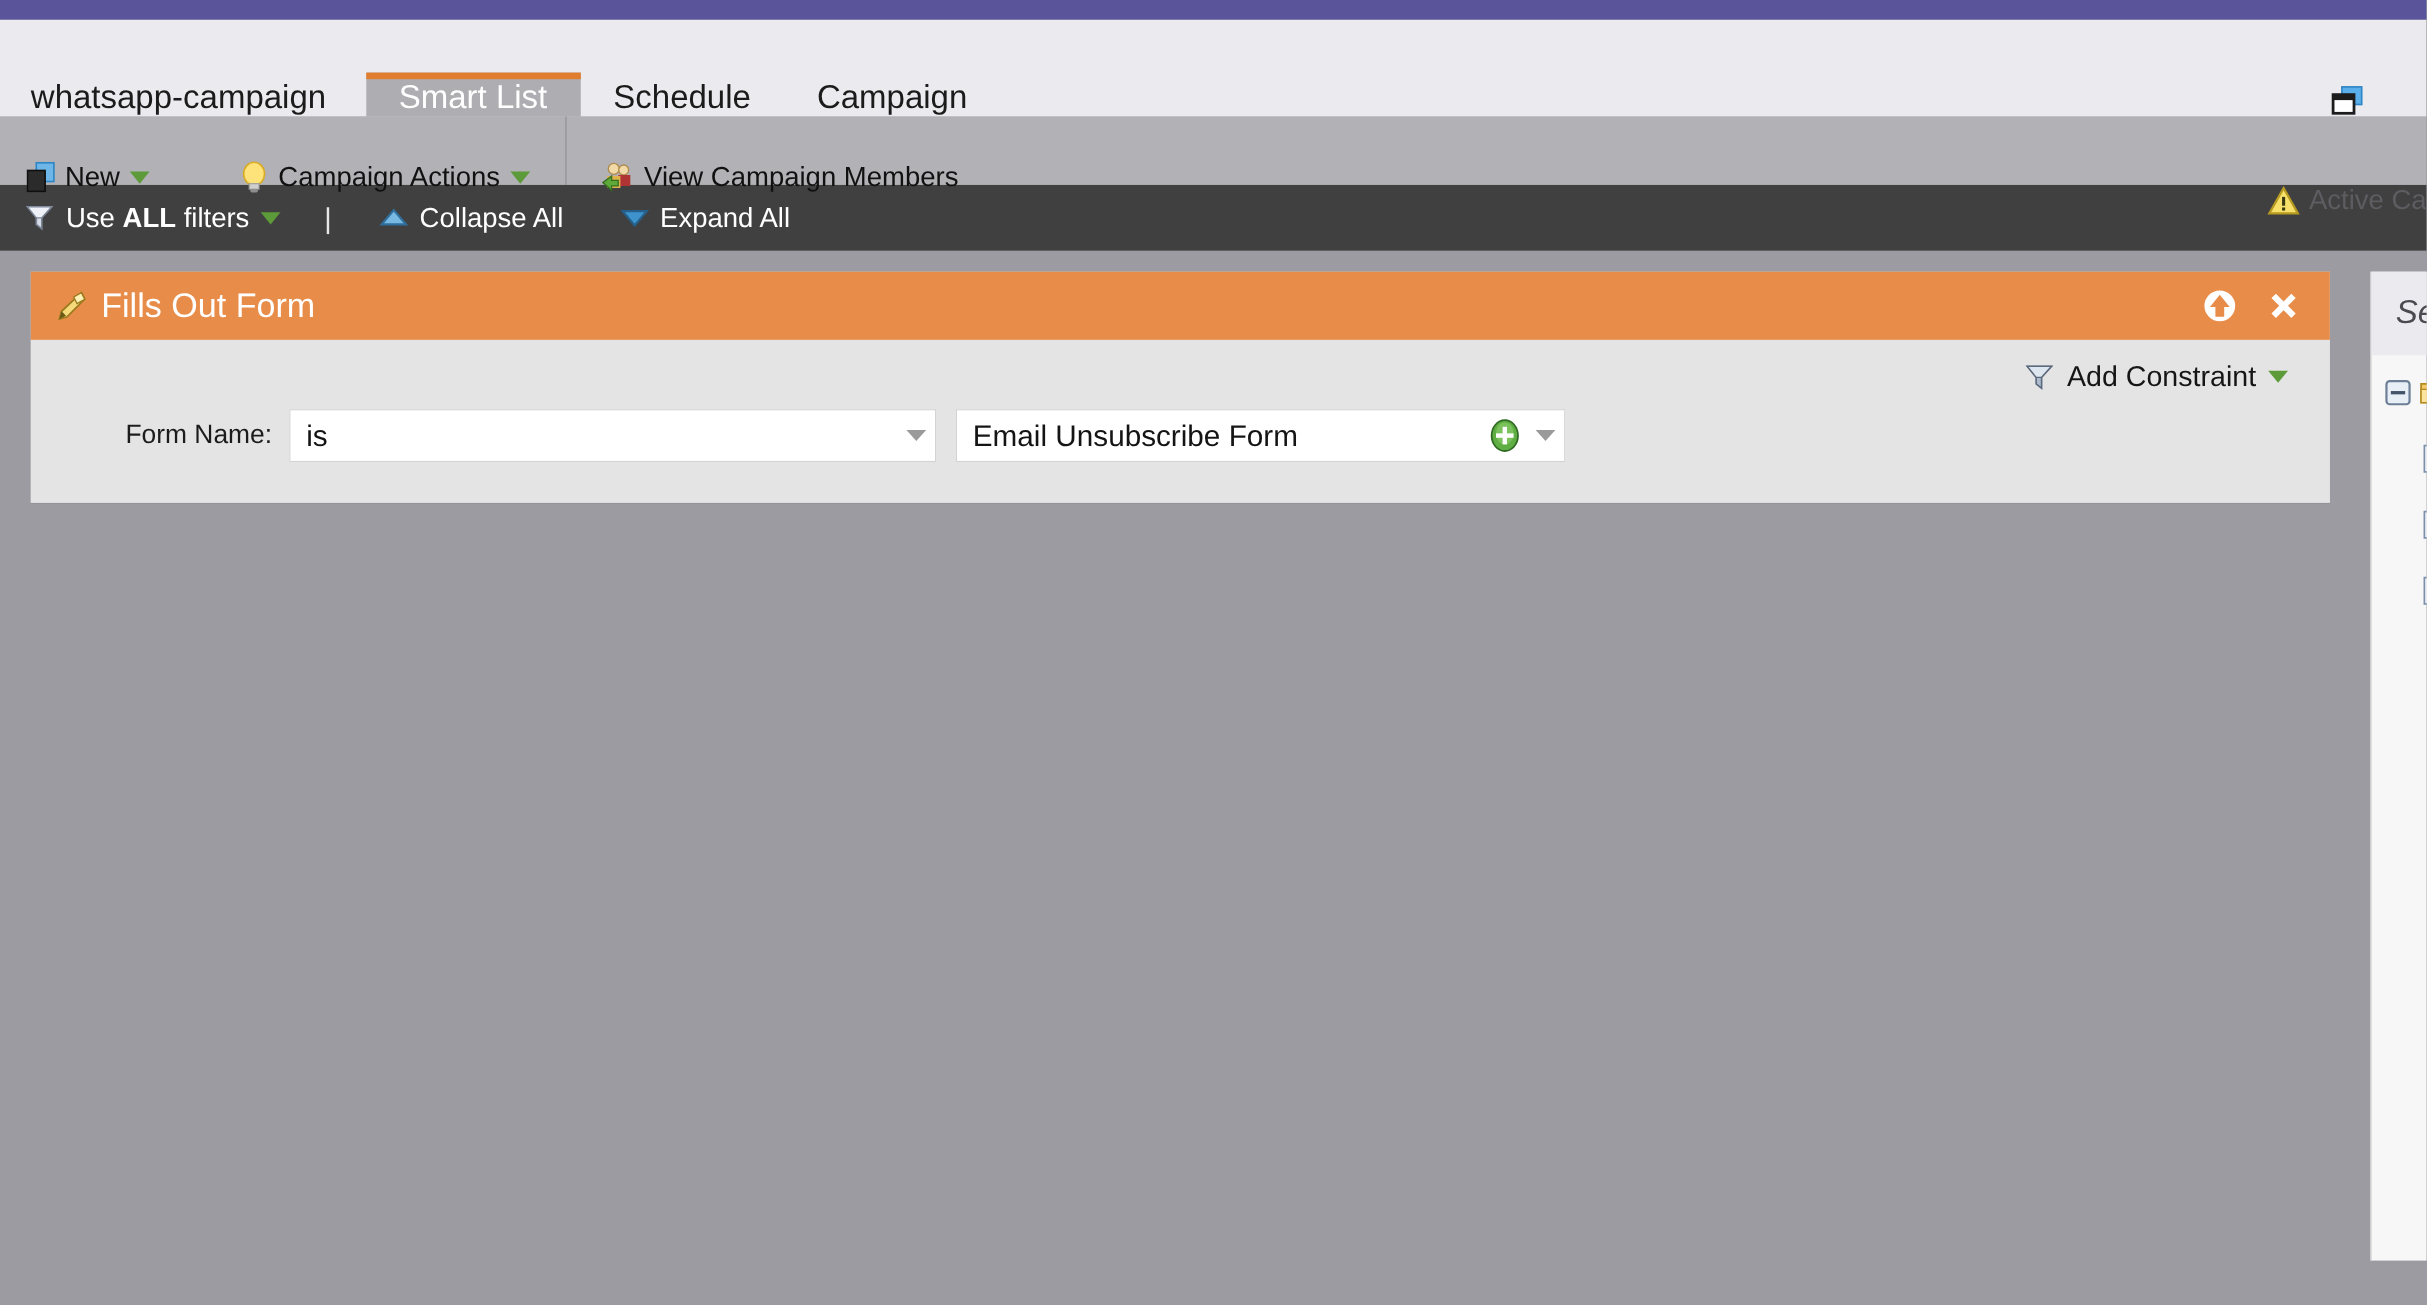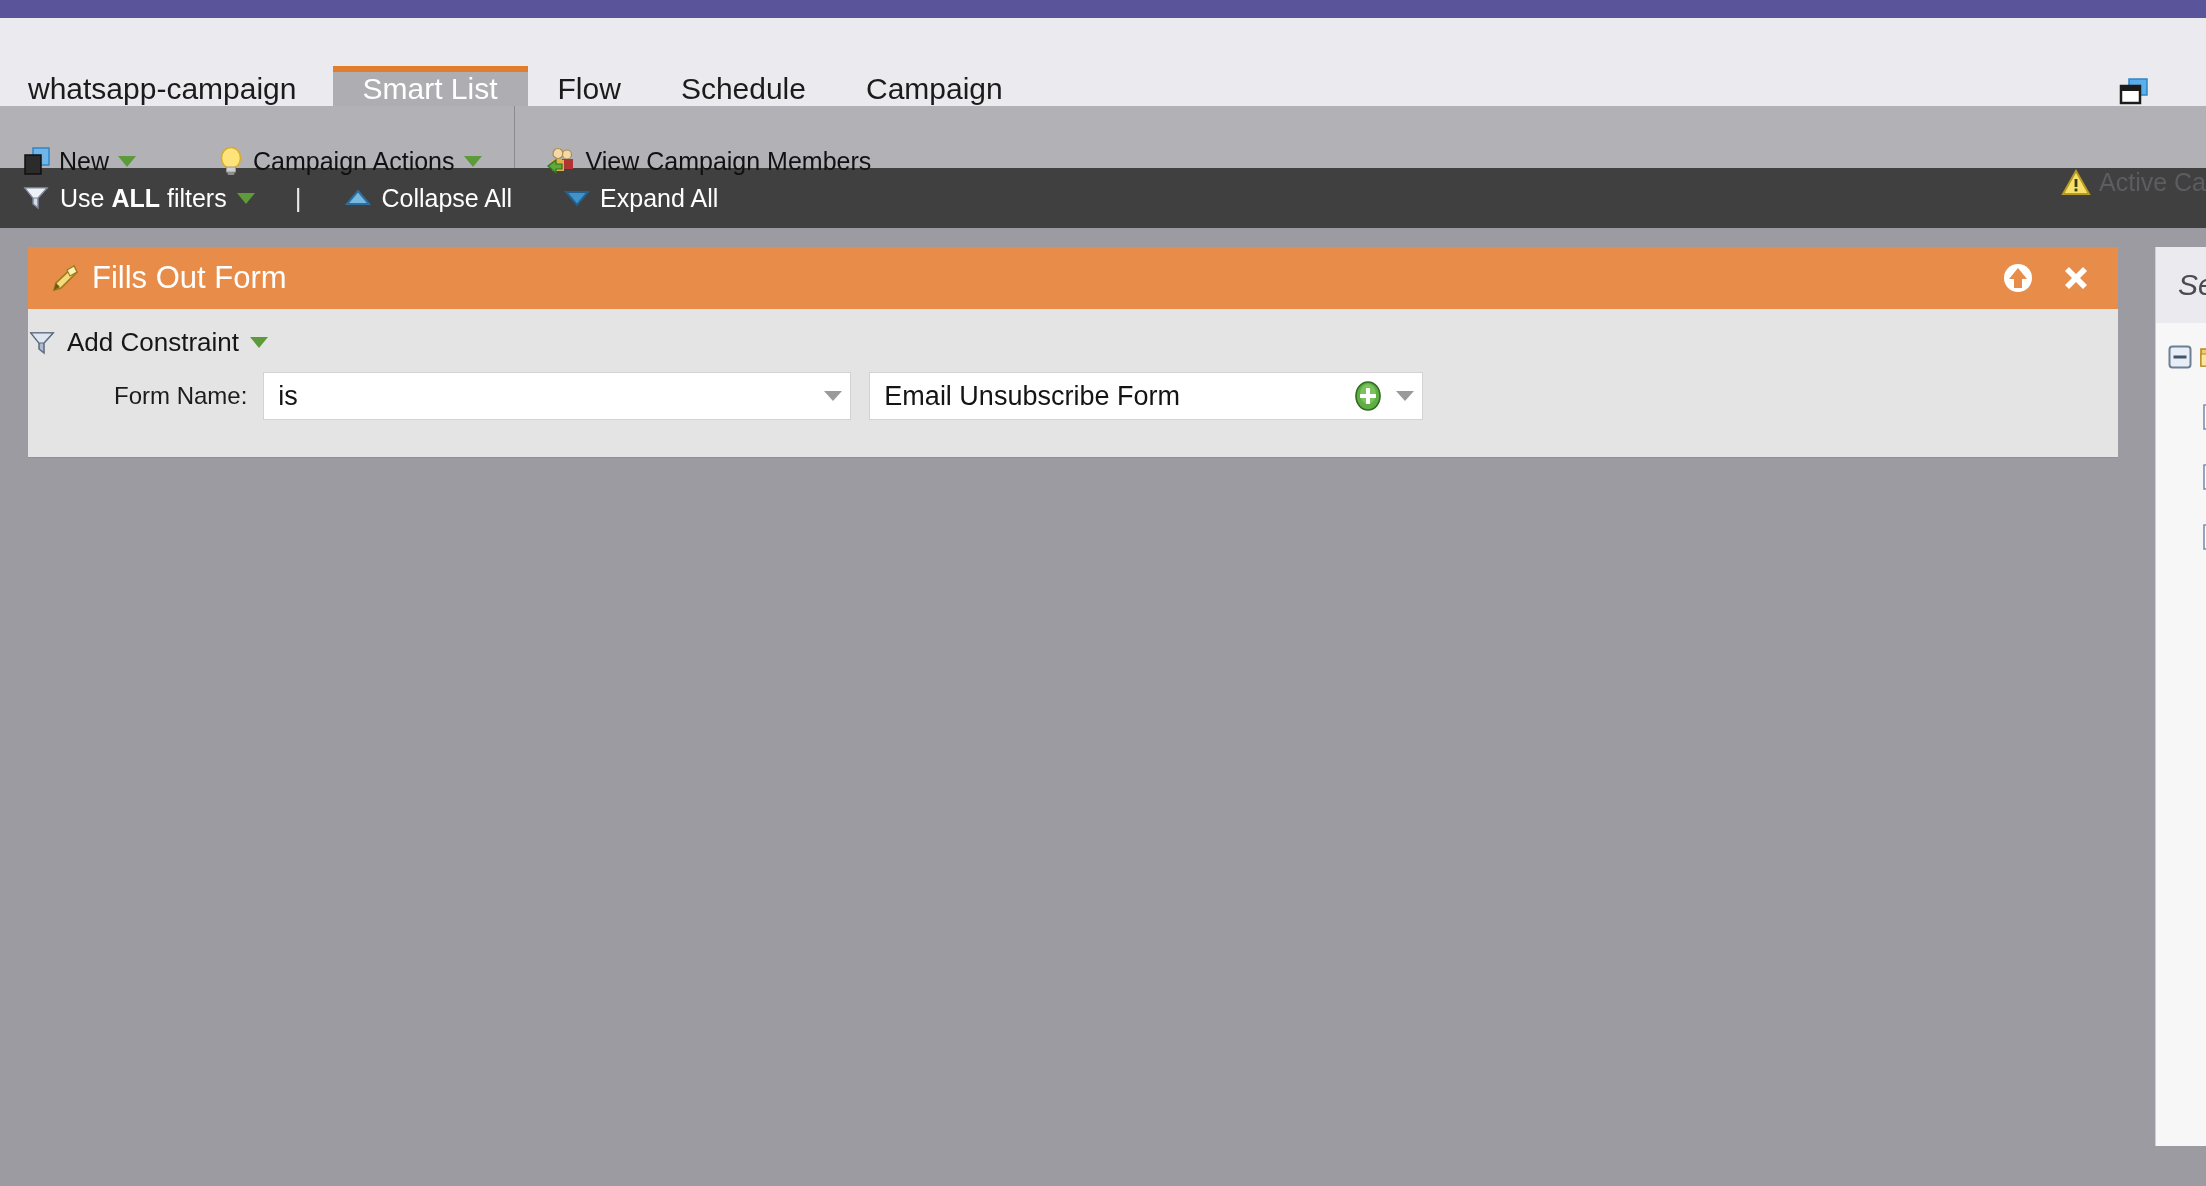--- a/index.html
+++ b/index.html
@@ -154,21 +154,21 @@
     gap: 26px;
   }
   .card-body {
     padding: 0;
     height: 148px;
     position: relative;
     background: #e4e4e4;
   }
   .constraint-row {
     display: flex;
-    justify-content: flex-start;
+    justify-content: flex-end;
     align-items: center;
     padding: 18px 38px 0 0;
   }
   .add-constraint {
     display: flex;
     align-items: center;
     gap: 11px;
     font-size: 26px;
     color: #161616;
     white-space: nowrap;
@@ -280,23 +280,20 @@
 <body>
 
 <div class="topbar"></div>
 
 <div class="tabstrip">
   <div class="tab name-tab">
     <span>whatsapp-campaign</span>
   </div>
   <div class="tab active">
     <span>Smart List</span>
-  </div>
-  <div class="tab">
-    <span>Flow</span>
   </div>
   <div class="tab">
     <span>Schedule</span>
   </div>
   <div class="tab">
     <span>Campaign</span>
   </div>
 </div>
 
 <div class="toolbar">

